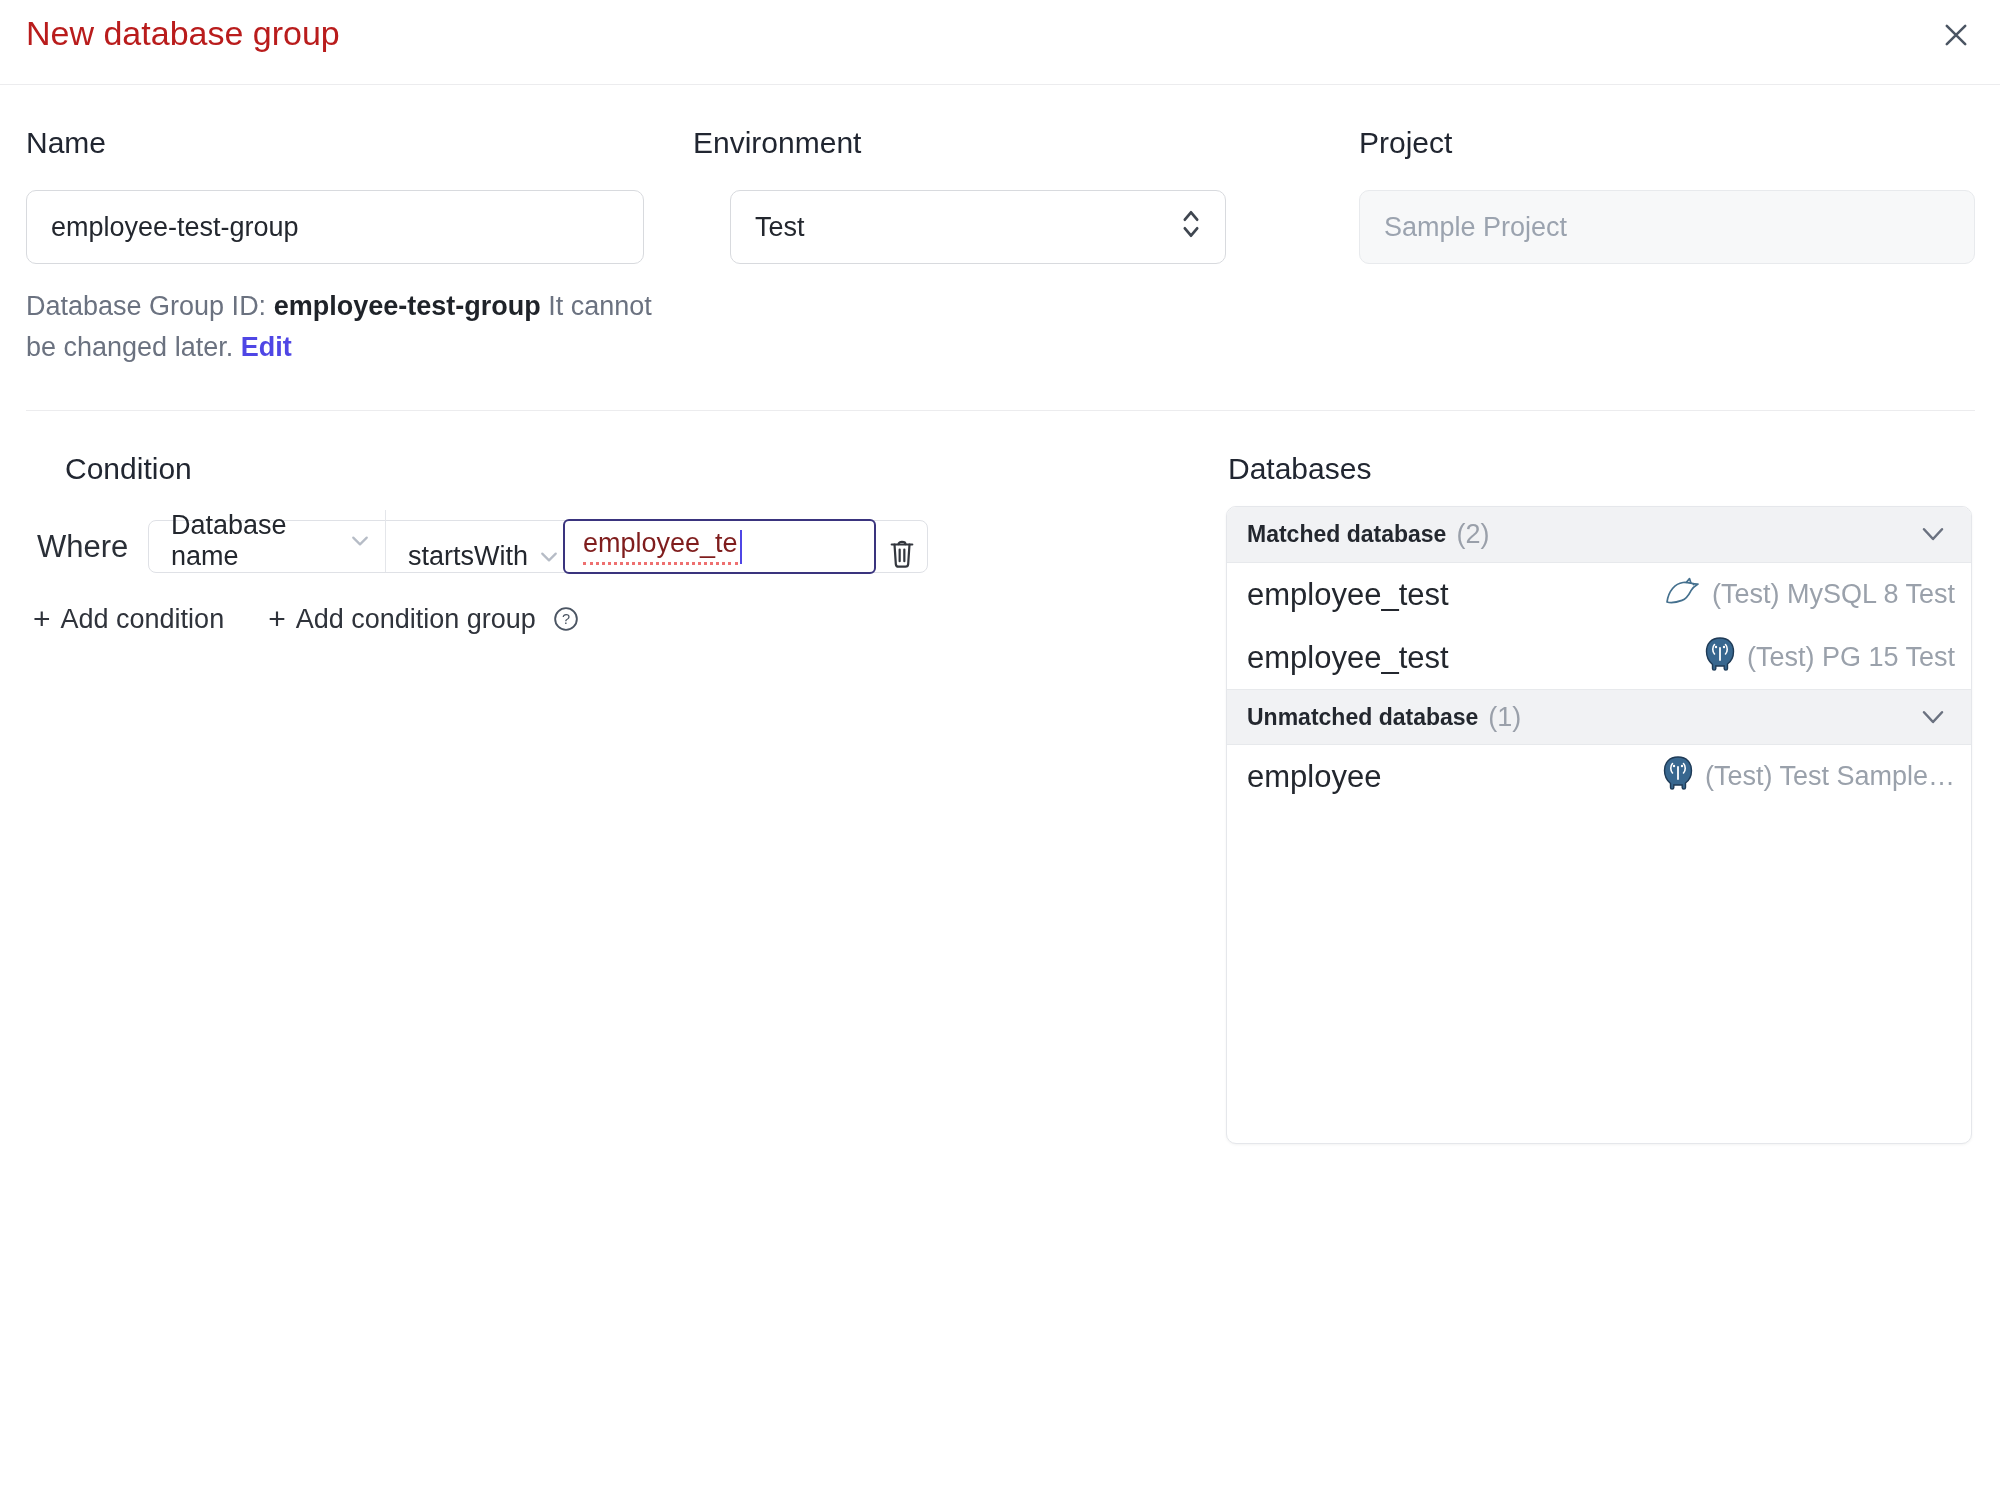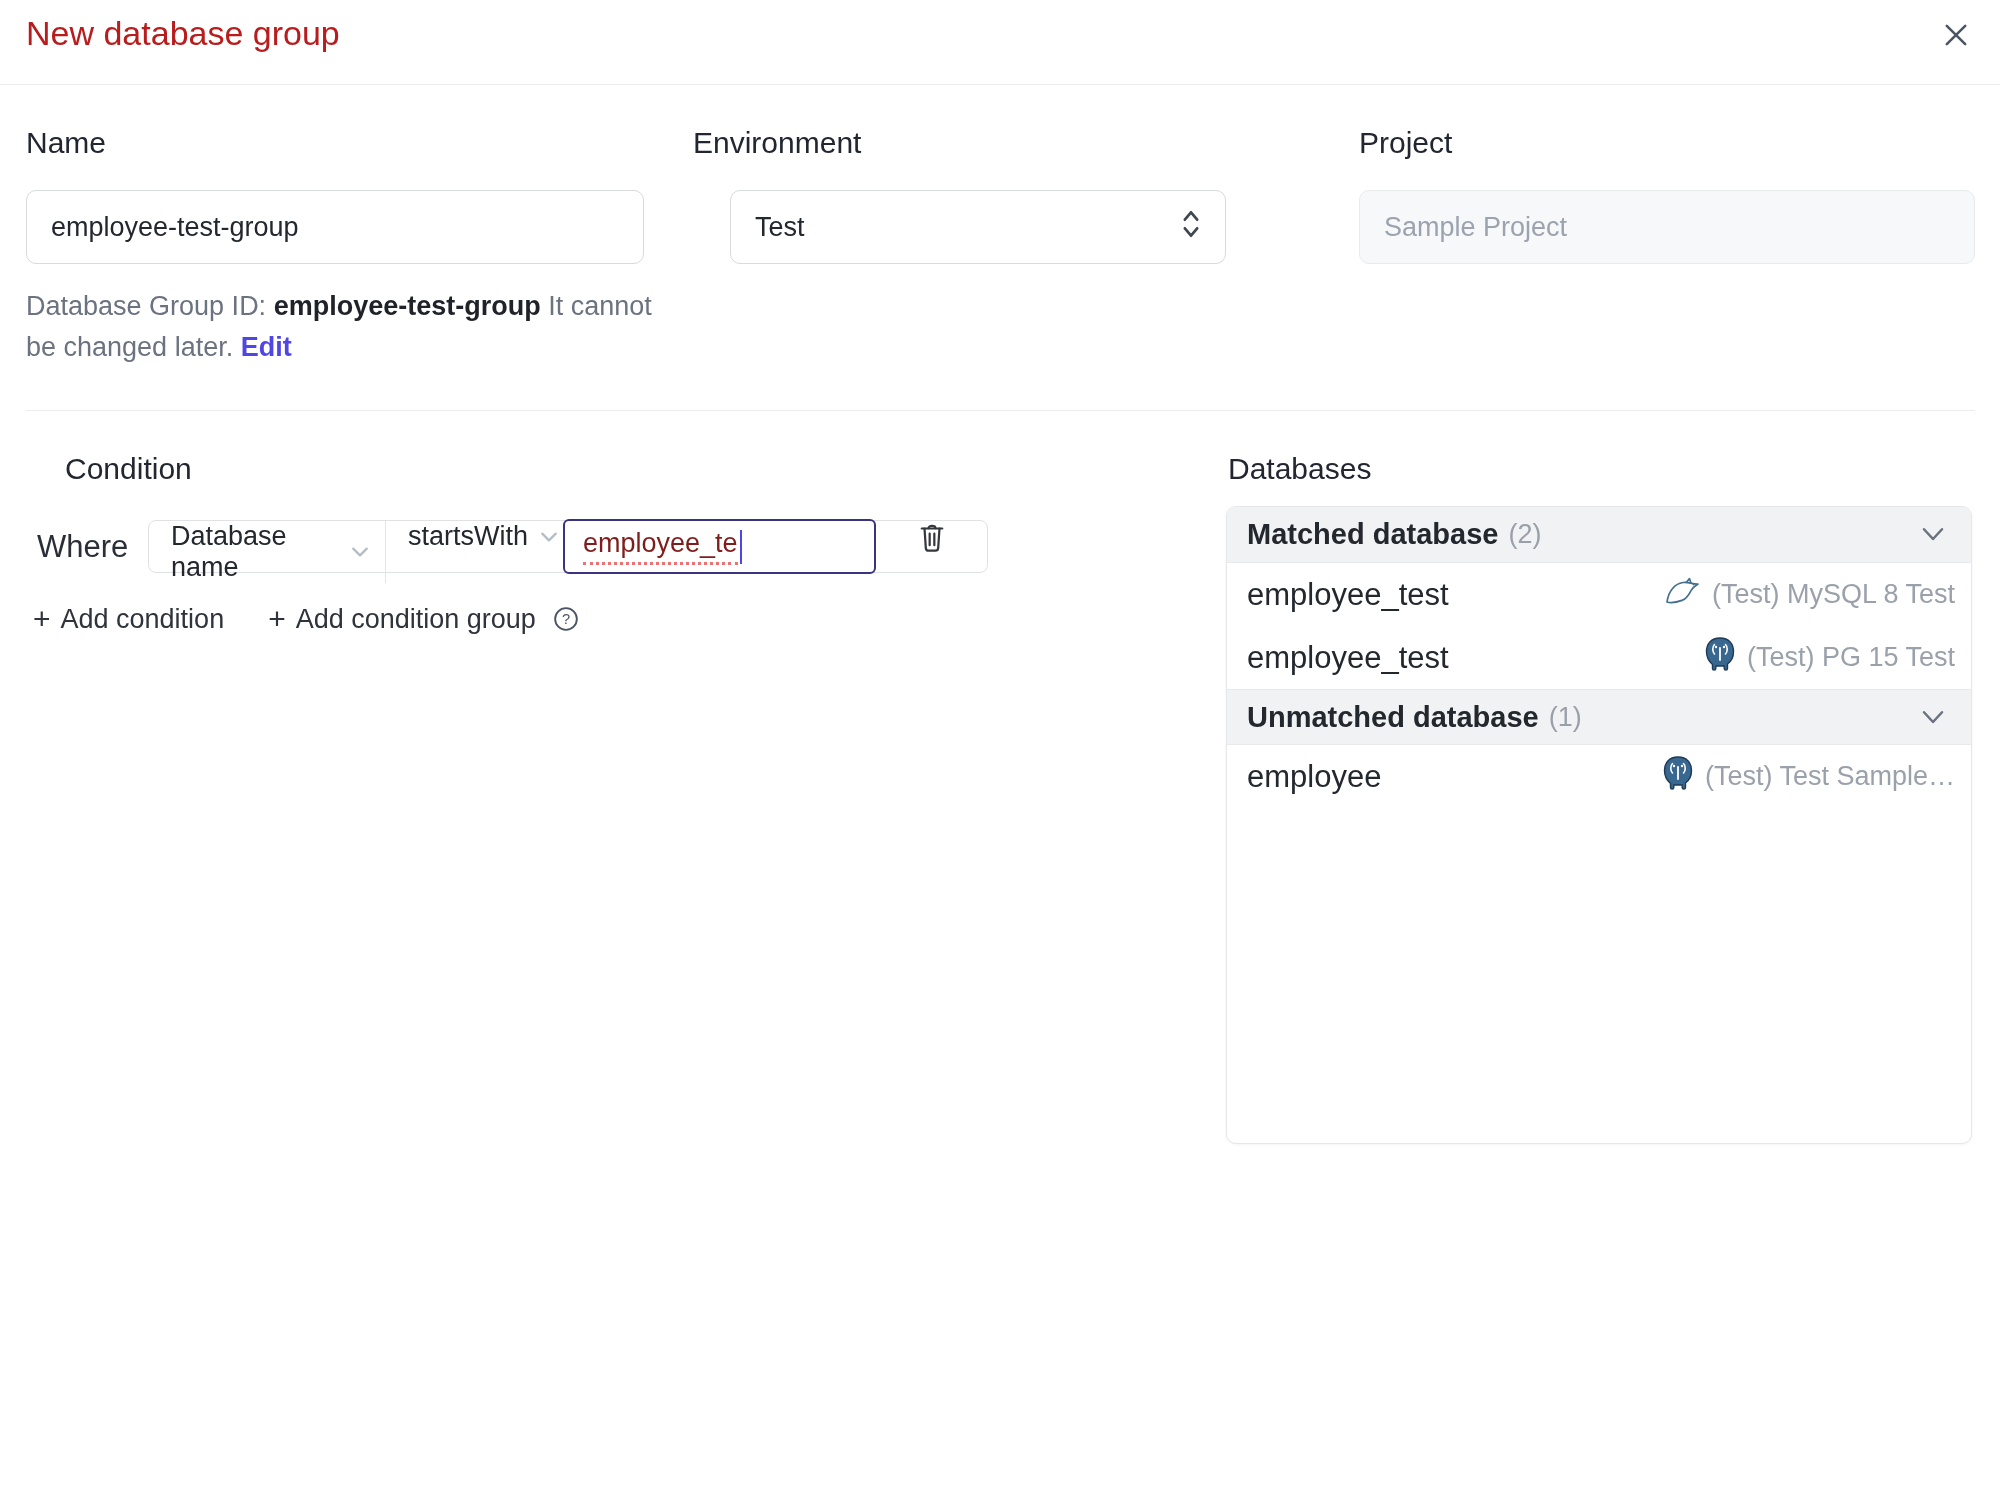--- a/index.html
+++ b/index.html
@@ -26,22 +26,22 @@
   .id-note { position:absolute; left:26px; top:286px; width:640px; font-size:27px; line-height:41px; color:#6b7280; }
   .id-note b { color:#1f2329; font-weight:700; }
   .edit-link { color:#4f46e5; font-weight:700; cursor:pointer; text-decoration:none; }
 
   .mid-divider { position:absolute; left:26px; top:410px; width:1949px; height:1px; background:#ececee; }
 
   
   .sec-heading { position:absolute; font-size:30px; font-weight:500; color:#212631; }
   .cond-heading { left:33px; top:452px;margin-left:32px; }
   .where-label { position:absolute; left:37px; top:520px; height:53px; line-height:53px; font-size:31px; color:#2a2f37; }
-  .cond-group { position:absolute; left:148px; top:520px; width:840px; height:53px;
-    border:1px solid #dfe1e6; border-radius:8px; display:flex; align-items:flex-start; background:#fff; }
+  .cond-group { position:absolute; left:148px; top:520px; width:780px; height:53px;
+    border:1px solid #dfe1e6; border-radius:8px; display:flex; align-items:flex-end; background:#fff; }
   .cond-seg { display:flex; align-items:center; padding:0 16px 0 22px; font-size:27px; color:#23272e; cursor:pointer; }
   .cond-seg .chev { margin-left:auto; padding-left:12px; display:flex; align-items:center; }
   .seg-field { width:237px; border-right:1px solid #e4e6ea; }
   .seg-op { width:177px; }
   .cond-input { width:313px; height:55px; margin:-2px 0 0 0; align-self:center; position:relative; top:1px;
     border:2px solid #3a347e; border-radius:6px; background:#fff; display:flex; align-items:center; padding:0 18px; }
   .cond-input .val { font-size:27px; color:#7f1d1d; border-bottom:3px dotted #ee7070; padding-bottom:3px; }
   .caret { width:2px; height:34px; background:#4f46e5; margin-left:2px; }
   .trash-seg { flex:1; display:flex; align-items:center; justify-content:center; cursor:pointer; background:none; border:none; }
 
@@ -52,21 +52,21 @@
   .help-icon { display:flex; align-items:center; }
 
   
   .db-heading { left:1228px; top:452px; }
   .db-panel { position:absolute; left:1226px; top:506px; width:746px; height:638px;
     border:1px solid #e5e7eb; border-radius:10px; background:#fff; overflow:hidden;
     box-shadow:0 1px 3px rgba(0,0,0,0.05); }
   .db-sec-header { height:56px; background:#f1f2f4; display:flex; align-items:center;
     padding:0 26px 0 20px; border-bottom:1px solid #e7e9ec; cursor:pointer; }
   .db-sec-header.second { border-top:1px solid #e7e9ec; }
-  .db-sec-title { font-size:29px; font-weight:700; color:#23272e; }
+  .db-sec-title { font-size:23px; font-weight:700; color:#23272e; }
   .db-sec-count { font-size:27px; color:#9aa0aa; margin-left:10px; }
   .db-sec-chev { margin-left:auto; display:flex; align-items:center; }
   .db-row { height:63px; display:flex; align-items:center; padding:0 16px 0 20px; background:#fff; cursor:default; }
   .db-name { font-size:31px; color:#23272e; }
   .db-inst { margin-left:auto; display:flex; align-items:center; gap:10px; font-size:27px; color:#9aa1ab; }
 </style>
 </head>
 <body>
 
 <div class="page">

